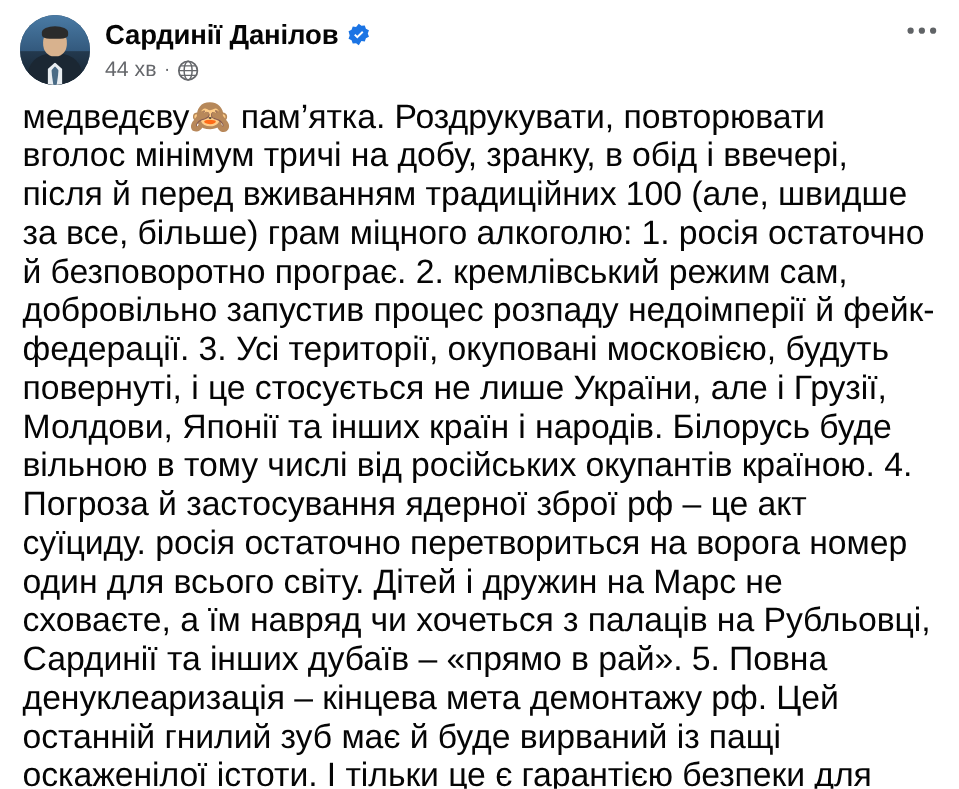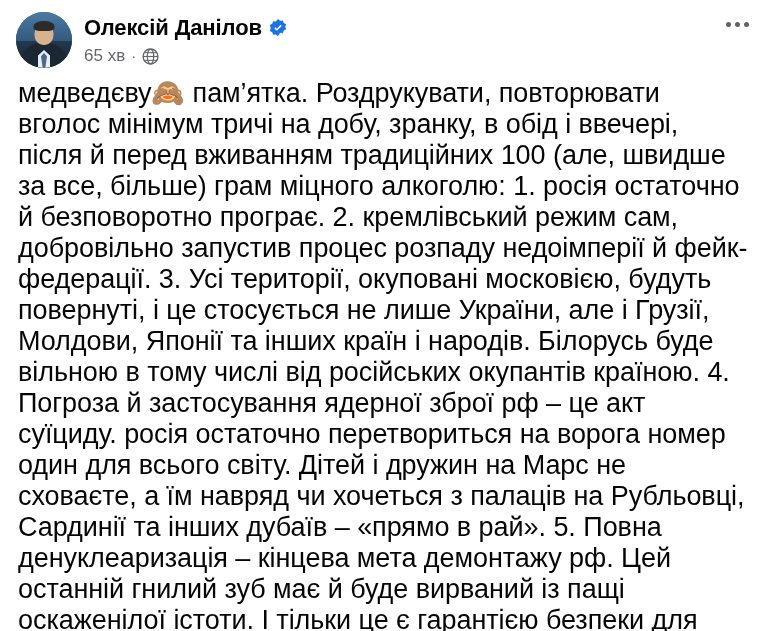--- a/index.html
+++ b/index.html
@@ -188,28 +188,28 @@
       <div class="bg-bottom"></div>
       <div class="body"></div>
       <div class="shirt"></div>
       <div class="tie"></div>
       <div class="head"></div>
       <div class="hair"></div>
     </div>
 
     <div class="header-text">
       <div class="name-row">
-        <span class="author-name">Олексій Данілов</span>
+        <span class="author-name">Сардинії Данілов</span>
         <svg class="verified" viewBox="0 0 24 24">
           <path fill="#1b74e4" d="M12 1.2l2.55 2.02 3.24-.33 1.1 3.07 2.9 1.5-1.1 3.07 1.1 3.07-2.9 1.5-1.1 3.07-3.24-.33L12 21.9l-2.55-2.06-3.24.33-1.1-3.07-2.9-1.5 1.1-3.07L2.21 8.46l2.9-1.5 1.1-3.07 3.24.33L12 1.2z"></path>
           <path fill="#ffffff" d="M10.6 15.4l-3.1-3.1 1.3-1.3 1.8 1.8 4.6-4.6 1.3 1.3-5.9 5.9z"></path>
         </svg>
       </div>
       <div class="meta-row">
-        <span class="timestamp">65 хв</span>
+        <span class="timestamp">44 хв</span>
         <span class="dot-sep">·</span>
         <svg class="globe" viewBox="0 0 16 16">
           <circle cx="8" cy="8" r="7" fill="none" stroke="#65676b" stroke-width="1.3"></circle>
           <ellipse cx="8" cy="8" rx="3" ry="7" fill="none" stroke="#65676b" stroke-width="1.1"></ellipse>
           <line x1="1" y1="8" x2="15" y2="8" stroke="#65676b" stroke-width="1.1"></line>
           <line x1="2.2" y1="4.4" x2="13.8" y2="4.4" stroke="#65676b" stroke-width="1"></line>
           <line x1="2.2" y1="11.6" x2="13.8" y2="11.6" stroke="#65676b" stroke-width="1"></line>
         </svg>
       </div>
     </div>

